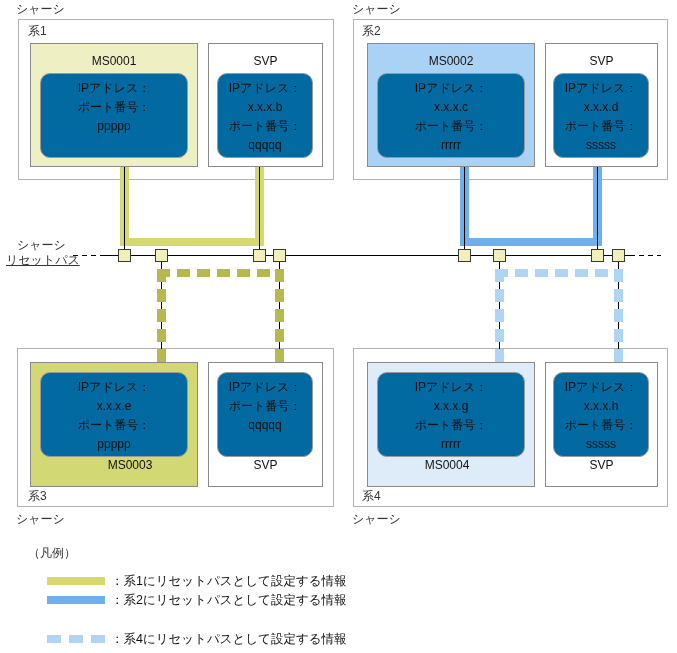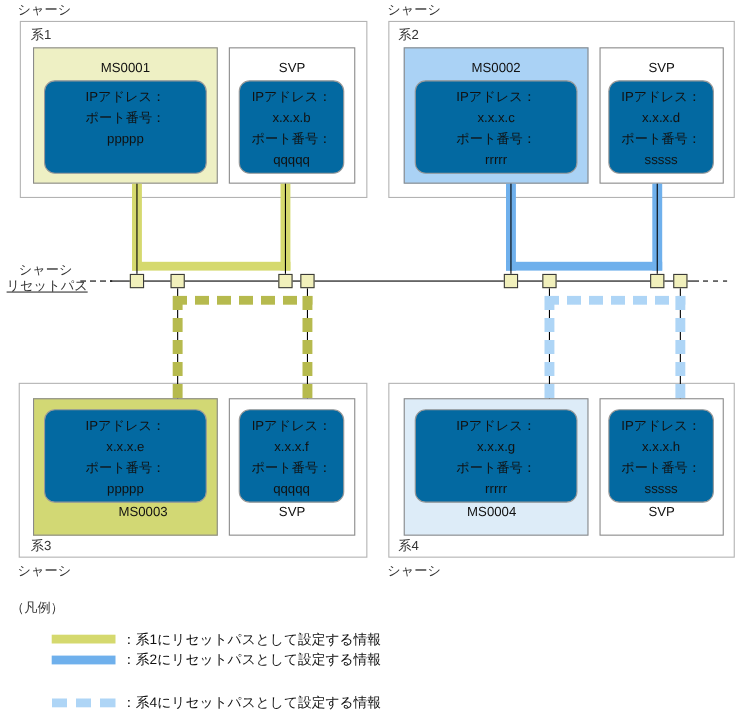--- a/index.html
+++ b/index.html
@@ -79,21 +79,20 @@
   <div class="abs info" style="left:40px;top:372px;width:148px;height:85px;">
     <div>IPアドレス：</div>
     <div>x.x.x.e</div>
     <div>ポート番号：</div>
     <div>ppppp</div>
   </div>
   <div class="abs unit-title" style="left:30px;top:458px;width:200px;">MS0003</div>
   <div class="abs unit" style="left:208px;top:362px;width:115px;height:125px;"></div>
   <div class="abs info" style="left:217px;top:372px;width:96px;height:85px;">
     <div>IPアドレス：</div>
-    <div>x.x.x.f</div>
     <div>ポート番号：</div>
     <div>qqqqq</div>
   </div>
   <div class="abs unit-title" style="left:208px;top:458px;width:115px;">SVP</div>
   <div class="abs lbl" style="left:28px;top:489px;">系3</div>
   <div class="abs lbl" style="left:16px;top:512px;">シャーシ</div>
 
   <div class="abs chassis" style="left:353px;top:348px;width:315px;height:159px;"></div>
   <div class="abs unit" style="left:367px;top:362px;width:168px;height:125px;background:#ddecf8;"></div>
   <div class="abs info" style="left:377px;top:372px;width:148px;height:85px;">
@@ -148,21 +147,21 @@
 
   <div class="abs sq" style="left:118px;top:249px;"></div>
   <div class="abs sq" style="left:155px;top:249px;"></div>
   <div class="abs sq" style="left:253px;top:249px;"></div>
   <div class="abs sq" style="left:273px;top:249px;"></div>
   <div class="abs sq" style="left:458px;top:249px;"></div>
   <div class="abs sq" style="left:493px;top:249px;"></div>
   <div class="abs sq" style="left:591px;top:249px;"></div>
   <div class="abs sq" style="left:612px;top:249px;"></div>
 
-  <div class="abs lbl" style="left:10px;top:546px;font-family:Liberation Mono, monospace;">（凡例）</div>
+  <div class="abs lbl" style="left:28px;top:546px;">（凡例）</div>
   <div class="abs lrow" style="top:573px;">
     <span class="sw s1"></span>
     <span class="ltext">：系1にリセットパスとして設定する情報</span>
   </div>
   <div class="abs lrow" style="top:592px;">
     <span class="sw s2"></span>
     <span class="ltext">：系2にリセットパスとして設定する情報</span>
   </div>
   <div class="abs lrow" style="top:631px;">
     <span class="sw s4"></span>

